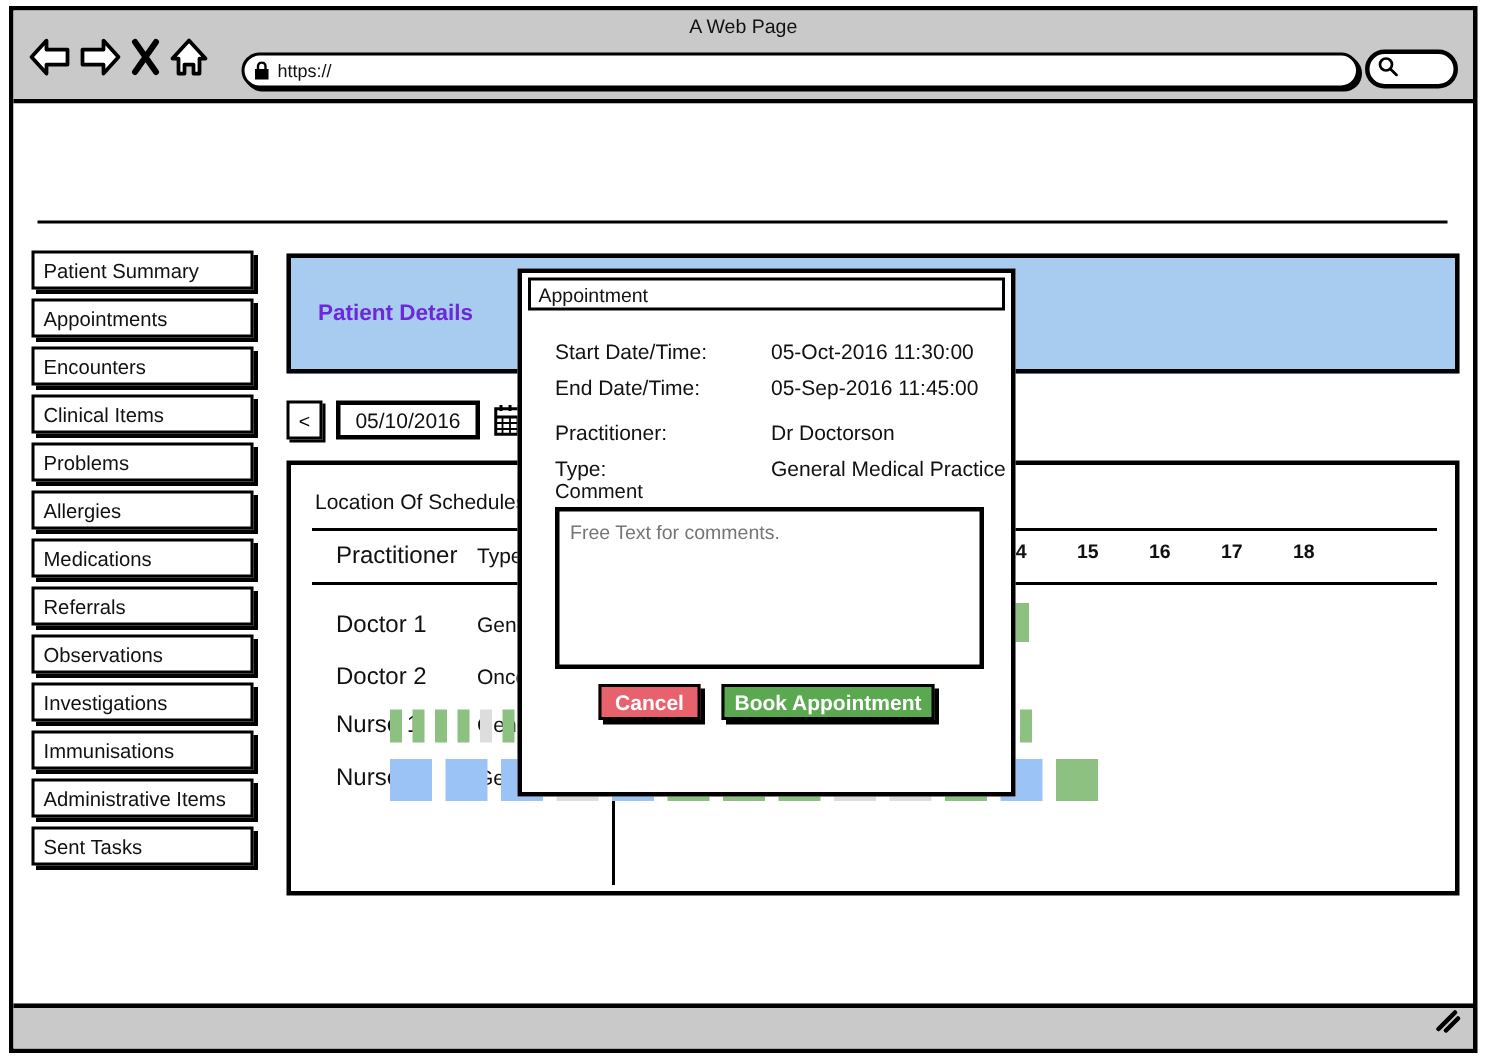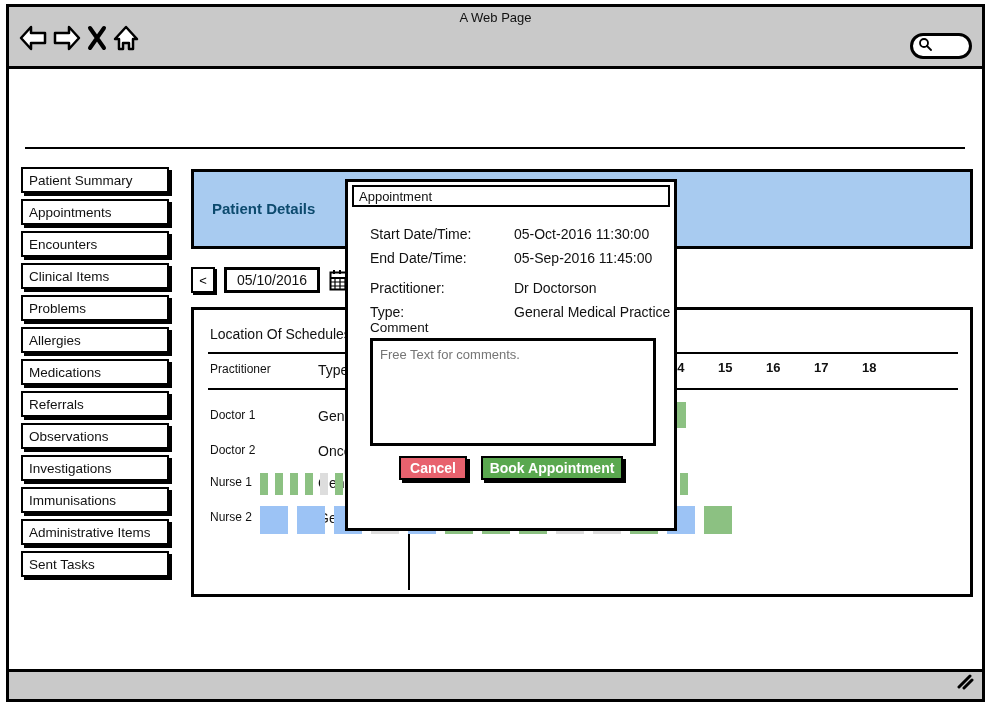--- a/index.html
+++ b/index.html
@@ -68,21 +68,21 @@
     display:flex;align-items:center;padding-left:6px;
     font-size:13.5px;color:#111;cursor:pointer;white-space:nowrap;
   }
 
   
   #patient-details{
     position:absolute;left:182px;top:100px;width:782px;height:80px;
     background:#a8cbf0;border:3px solid #000;box-sizing:border-box;
   }
   #patient-details-label{
-    position:absolute;left:18px;top:28px;font-size:15px;font-weight:bold;color:#0c4a6e;
+    position:absolute;left:18px;top:28px;font-size:15px;font-weight:bold;color:#6d28d9;
   }
 
   
   #date-row{position:absolute;left:182px;top:198px;display:flex;align-items:center;gap:9px;}
   #prev-day{
     width:24px;height:26px;background:#fff;border:2px solid #000;box-sizing:border-box;
     display:flex;align-items:center;justify-content:center;font-size:13px;cursor:pointer;
     box-shadow:2px 2px 0 #000;
   }
   #date-input{
@@ -92,21 +92,21 @@
   #calendar-icon{cursor:pointer;display:flex;align-items:center;}
 
   
   #schedule-panel{
     position:absolute;left:182px;top:238px;width:782px;height:290px;
     background:#fff;border:3px solid #000;box-sizing:border-box;
   }
   #loc-title{position:absolute;left:16px;top:16px;font-size:14px;color:#111;}
   #hdr-rule-top{position:absolute;left:14px;top:42px;width:750px;height:2px;background:#000;}
   #hdr-rule-bottom{position:absolute;left:14px;top:78px;width:750px;height:2px;background:#000;}
-  .col-practitioner{position:absolute;left:16px;font-size:12px;color:#111;}
+  .col-practitioner{position:absolute;left:30px;font-size:16px;color:#111;}
   .col-type{position:absolute;left:124px;font-size:14px;color:#111;}
   #vline{position:absolute;left:214px;top:80px;width:2px;height:200px;background:#000;}
 
   .hour-label{position:absolute;top:50px;font-size:13px;font-weight:bold;color:#111;}
 
   .slot{position:absolute;}
 
   
   #modal{
     position:absolute;left:336px;top:110px;width:332px;height:352px;
@@ -161,20 +161,29 @@
             <path d="M3 3 L17 23 M17 3 L3 23" stroke="#000" stroke-width="4" stroke-linecap="round"></path>
           </svg>
       </span>
       <span>
         <svg width="26" height="26" viewBox="0 0 26 26">
             <path d="M13 2 L24 14 L20 14 L20 24 L16 24 L16 18 L10 18 L10 24 L6 24 L6 14 L2 14 Z" fill="#fff" stroke="#000" stroke-width="2.5" stroke-linejoin="round"></path>
           </svg>
       </span>
     </div>
 
+    <div id="urlbar">
+      <span id="lock-icon">
+        <svg width="11" height="13" viewBox="0 0 11 13">
+            <rect x="1" y="5" width="9" height="7" fill="#000"></rect>
+            <path d="M3 5 V3.2 A2.3 2.3 0 0 1 8 3.2 V5" fill="none" stroke="#000" stroke-width="1.6"></path>
+          </svg>
+      </span>
+      <span id="url-text">https://</span>
+    </div>
 
     <div id="searchbox">
       <span>
         <svg width="14" height="14" viewBox="0 0 14 14">
             <circle cx="6" cy="6" r="4" fill="none" stroke="#000" stroke-width="1.8"></circle>
             <path d="M9 9 L13 13" stroke="#000" stroke-width="1.8" stroke-linecap="round"></path>
           </svg>
       </span>
     </div>
   </div>

